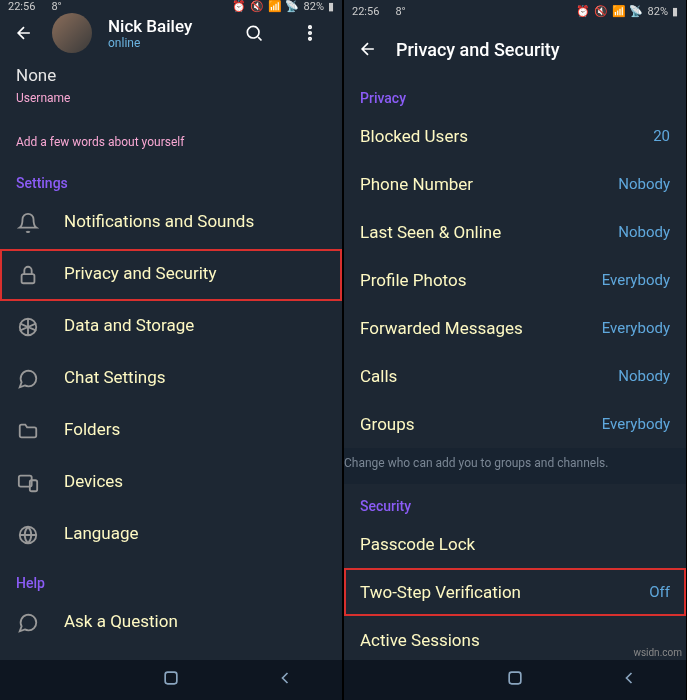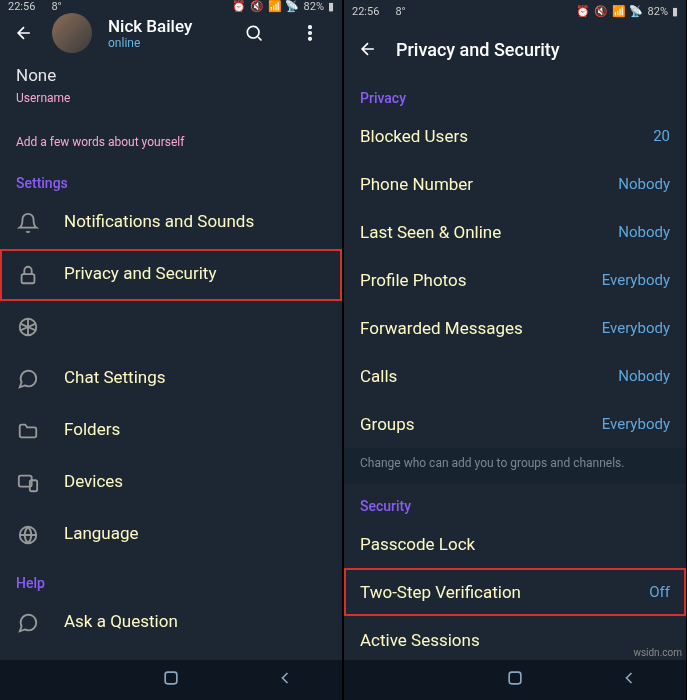--- a/index.html
+++ b/index.html
@@ -15,21 +15,21 @@
 .header-name{color:#fff;font-size:17px;font-weight:500}
 .header-status{color:#6bb3e0;font-size:12px}
 .header-title{color:#fff;font-size:18px;font-weight:500}
 .icon-btn{width:40px;height:40px;display:flex;align-items:center;justify-content:center;color:#fff}
 .section-header{padding:14px 16px 6px;color:#8b5cf6;font-size:14px;font-weight:500}
 .row{display:flex;align-items:flex-start;padding:14px 16px;gap:24px;min-height:48px}
 .row-icon{width:24px;height:24px;color:#999;display:flex;align-items:center;justify-content:center;flex-shrink:0}
 .row-label{color:#fef9c3;font-size:17px;flex:1}
 .row-value{color:#5fa8dd;font-size:15px}
 .privacy-row{display:flex;justify-content:space-between;align-items:center;padding:14px 16px;min-height:48px}
-.footer-text{color:#7a8694;font-size:12px;padding:8px 16px 14px;background:#182330}
+.footer-text{color:#7a8694;font-size:12px;padding:8px 0 14px;background:#182330}
 .divider{height:8px;background:#182330}
 .info-block{padding:12px 16px}
 .info-value{color:#e5e5e5;font-size:17px}
 .info-label{color:#f9a8d4;font-size:12px;margin-top:6px}
 .highlight{outline:2px solid #d9302e;outline-offset:-2px}
 .navbar{position:absolute;bottom:0;left:0;right:0;height:40px;background:#0e1621;display:flex;justify-content:space-around;align-items:center;color:#8aa5bf}
 svg{stroke:currentColor;fill:none;stroke-width:2}
 .watermark{position:absolute;bottom:42px;right:4px;color:#888;font-size:10px}
 </style>
 </head>
@@ -104,20 +104,21 @@
         </div>
         <div class="row-label">Privacy and Security</div>
       </div>
       <div class="row">
         <div class="row-icon">
           <svg width="22" height="22" viewBox="0 0 24 24">
             <circle cx="12" cy="12" r="9"></circle>
             <path d="M12 3v18M21 8l-9 4-9-4M21 16l-9-4-9 4"></path>
           </svg>
         </div>
+        <div class="row-label">Data and Storage</div>
       </div>
       <div class="row">
         <div class="row-icon">
           <svg width="22" height="22" viewBox="0 0 24 24">
             <path d="M21 11.5a8.38 8.38 0 01-8.5 8.5 8.5 8.5 0 01-4-1L3 21l2-5.5a8.5 8.5 0 1116-4z"></path>
           </svg>
         </div>
         <div class="row-label">Chat Settings</div>
       </div>
       <div class="row">

